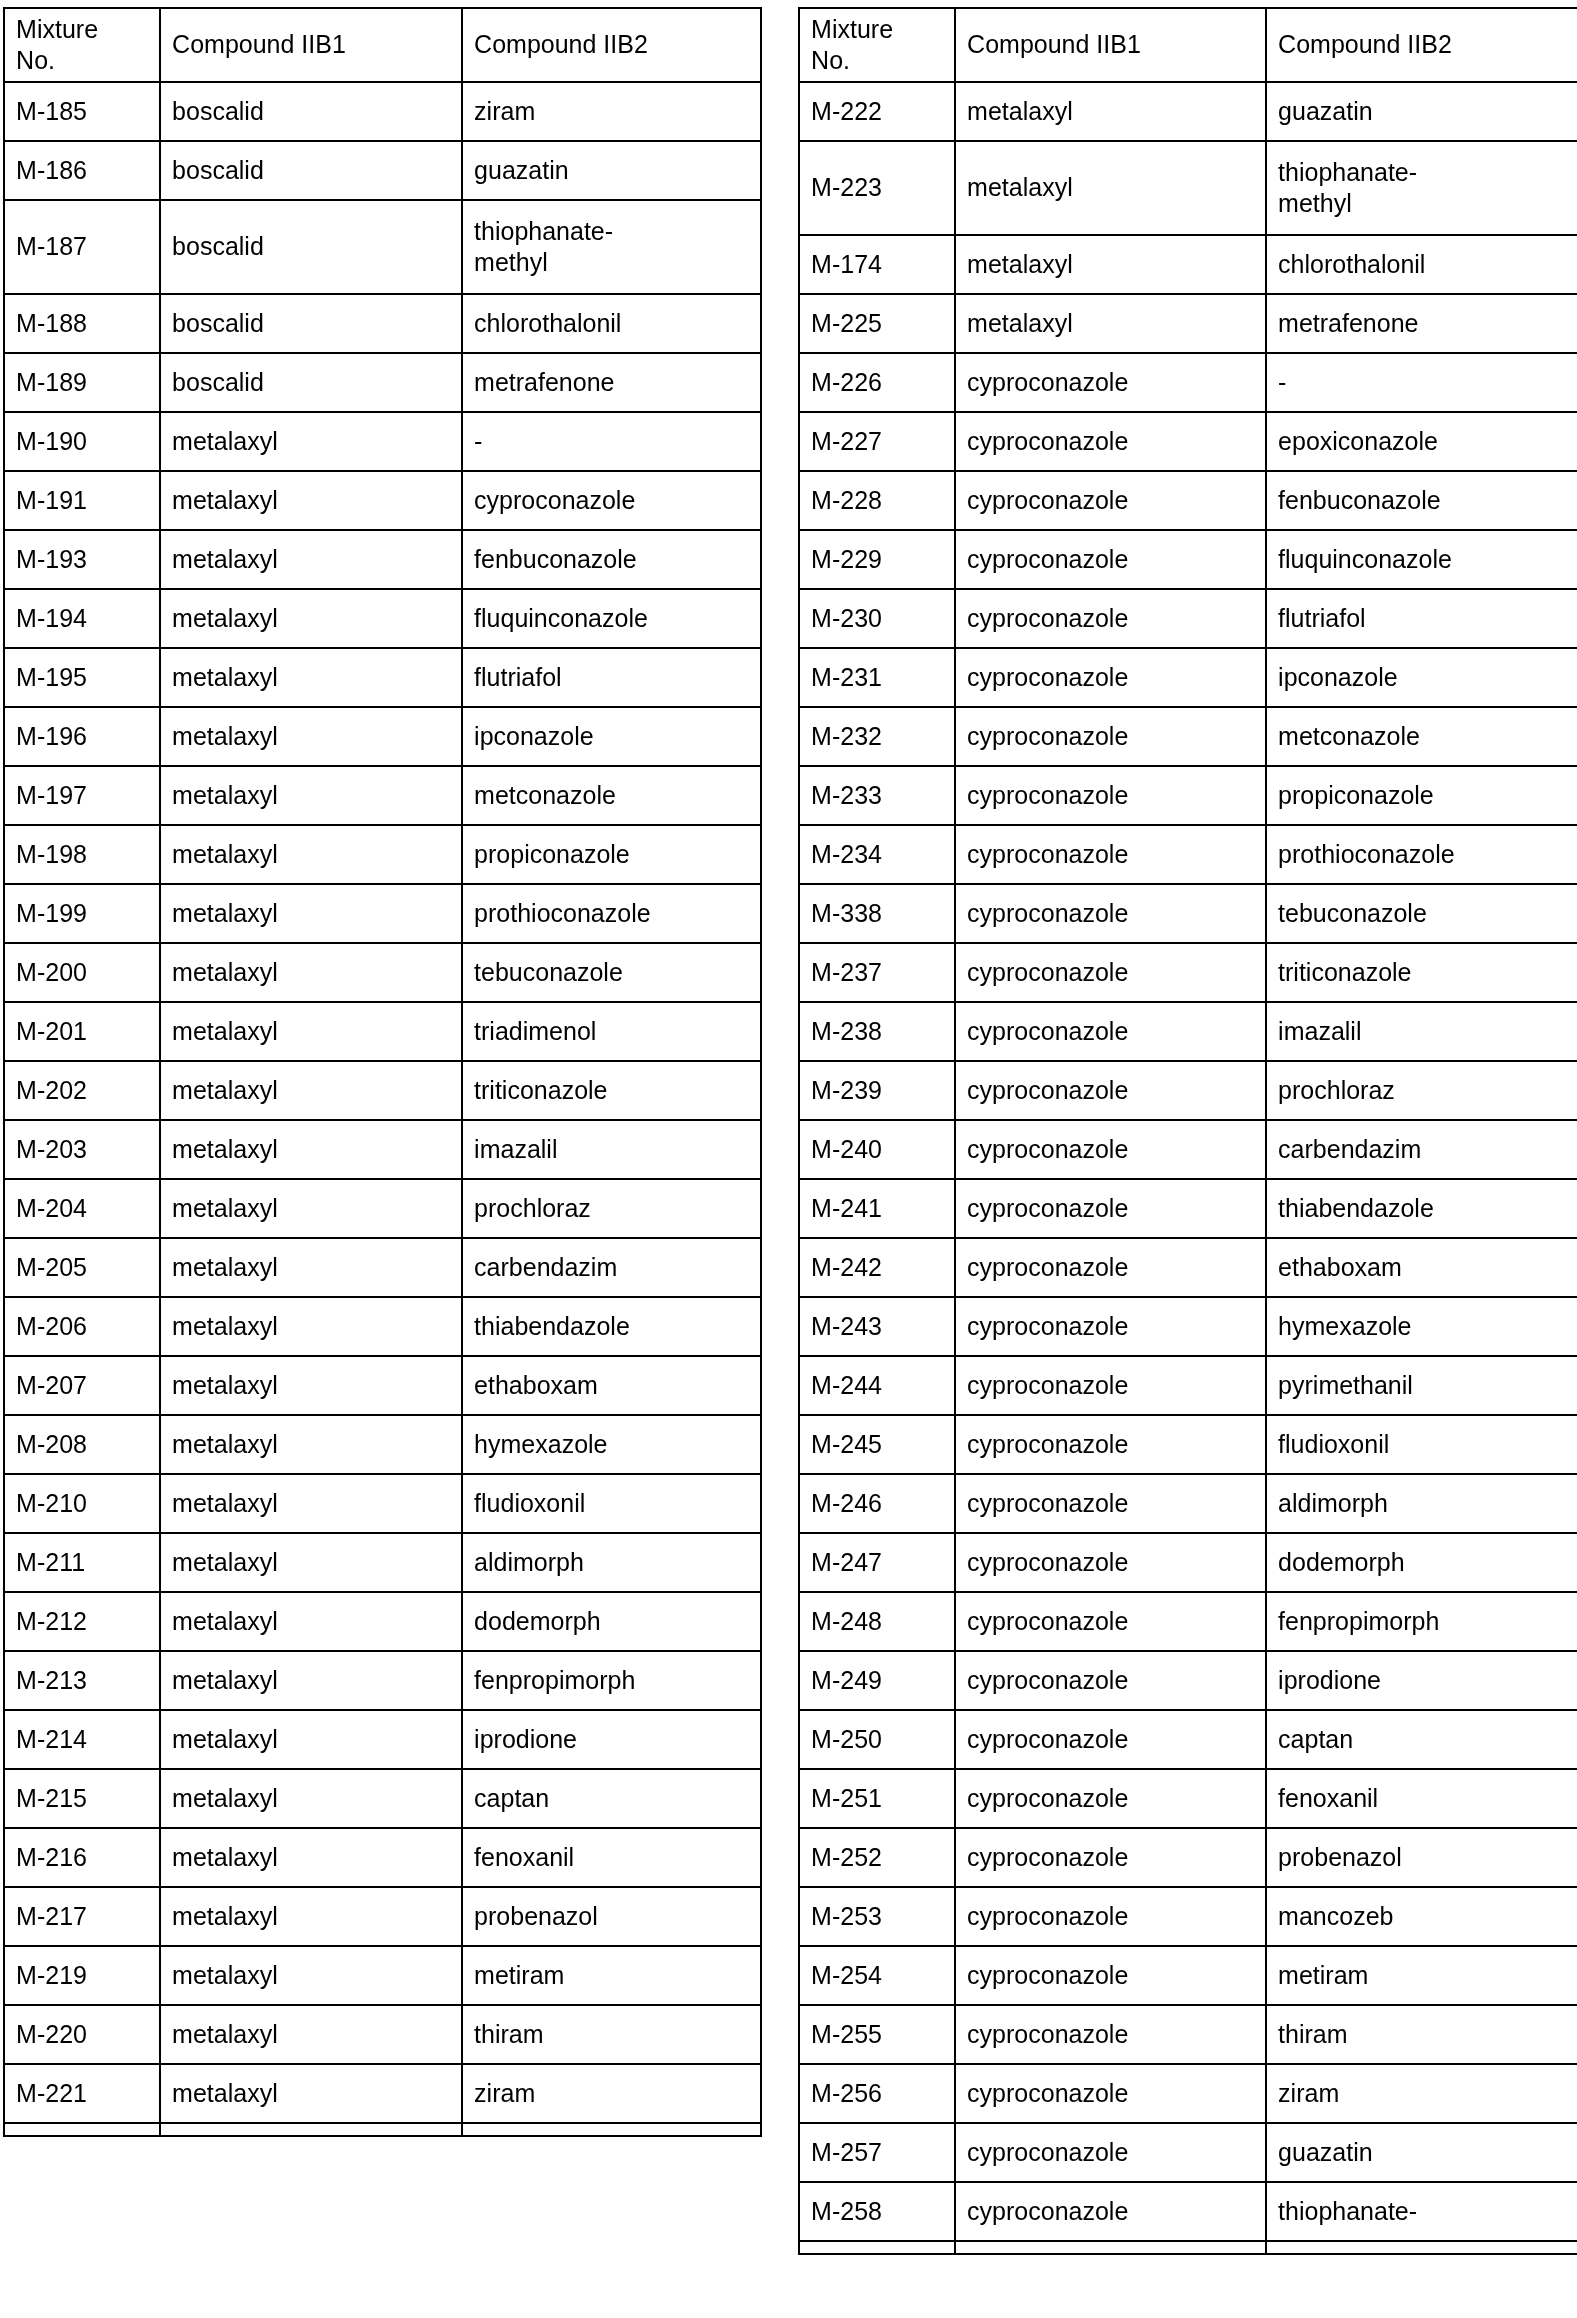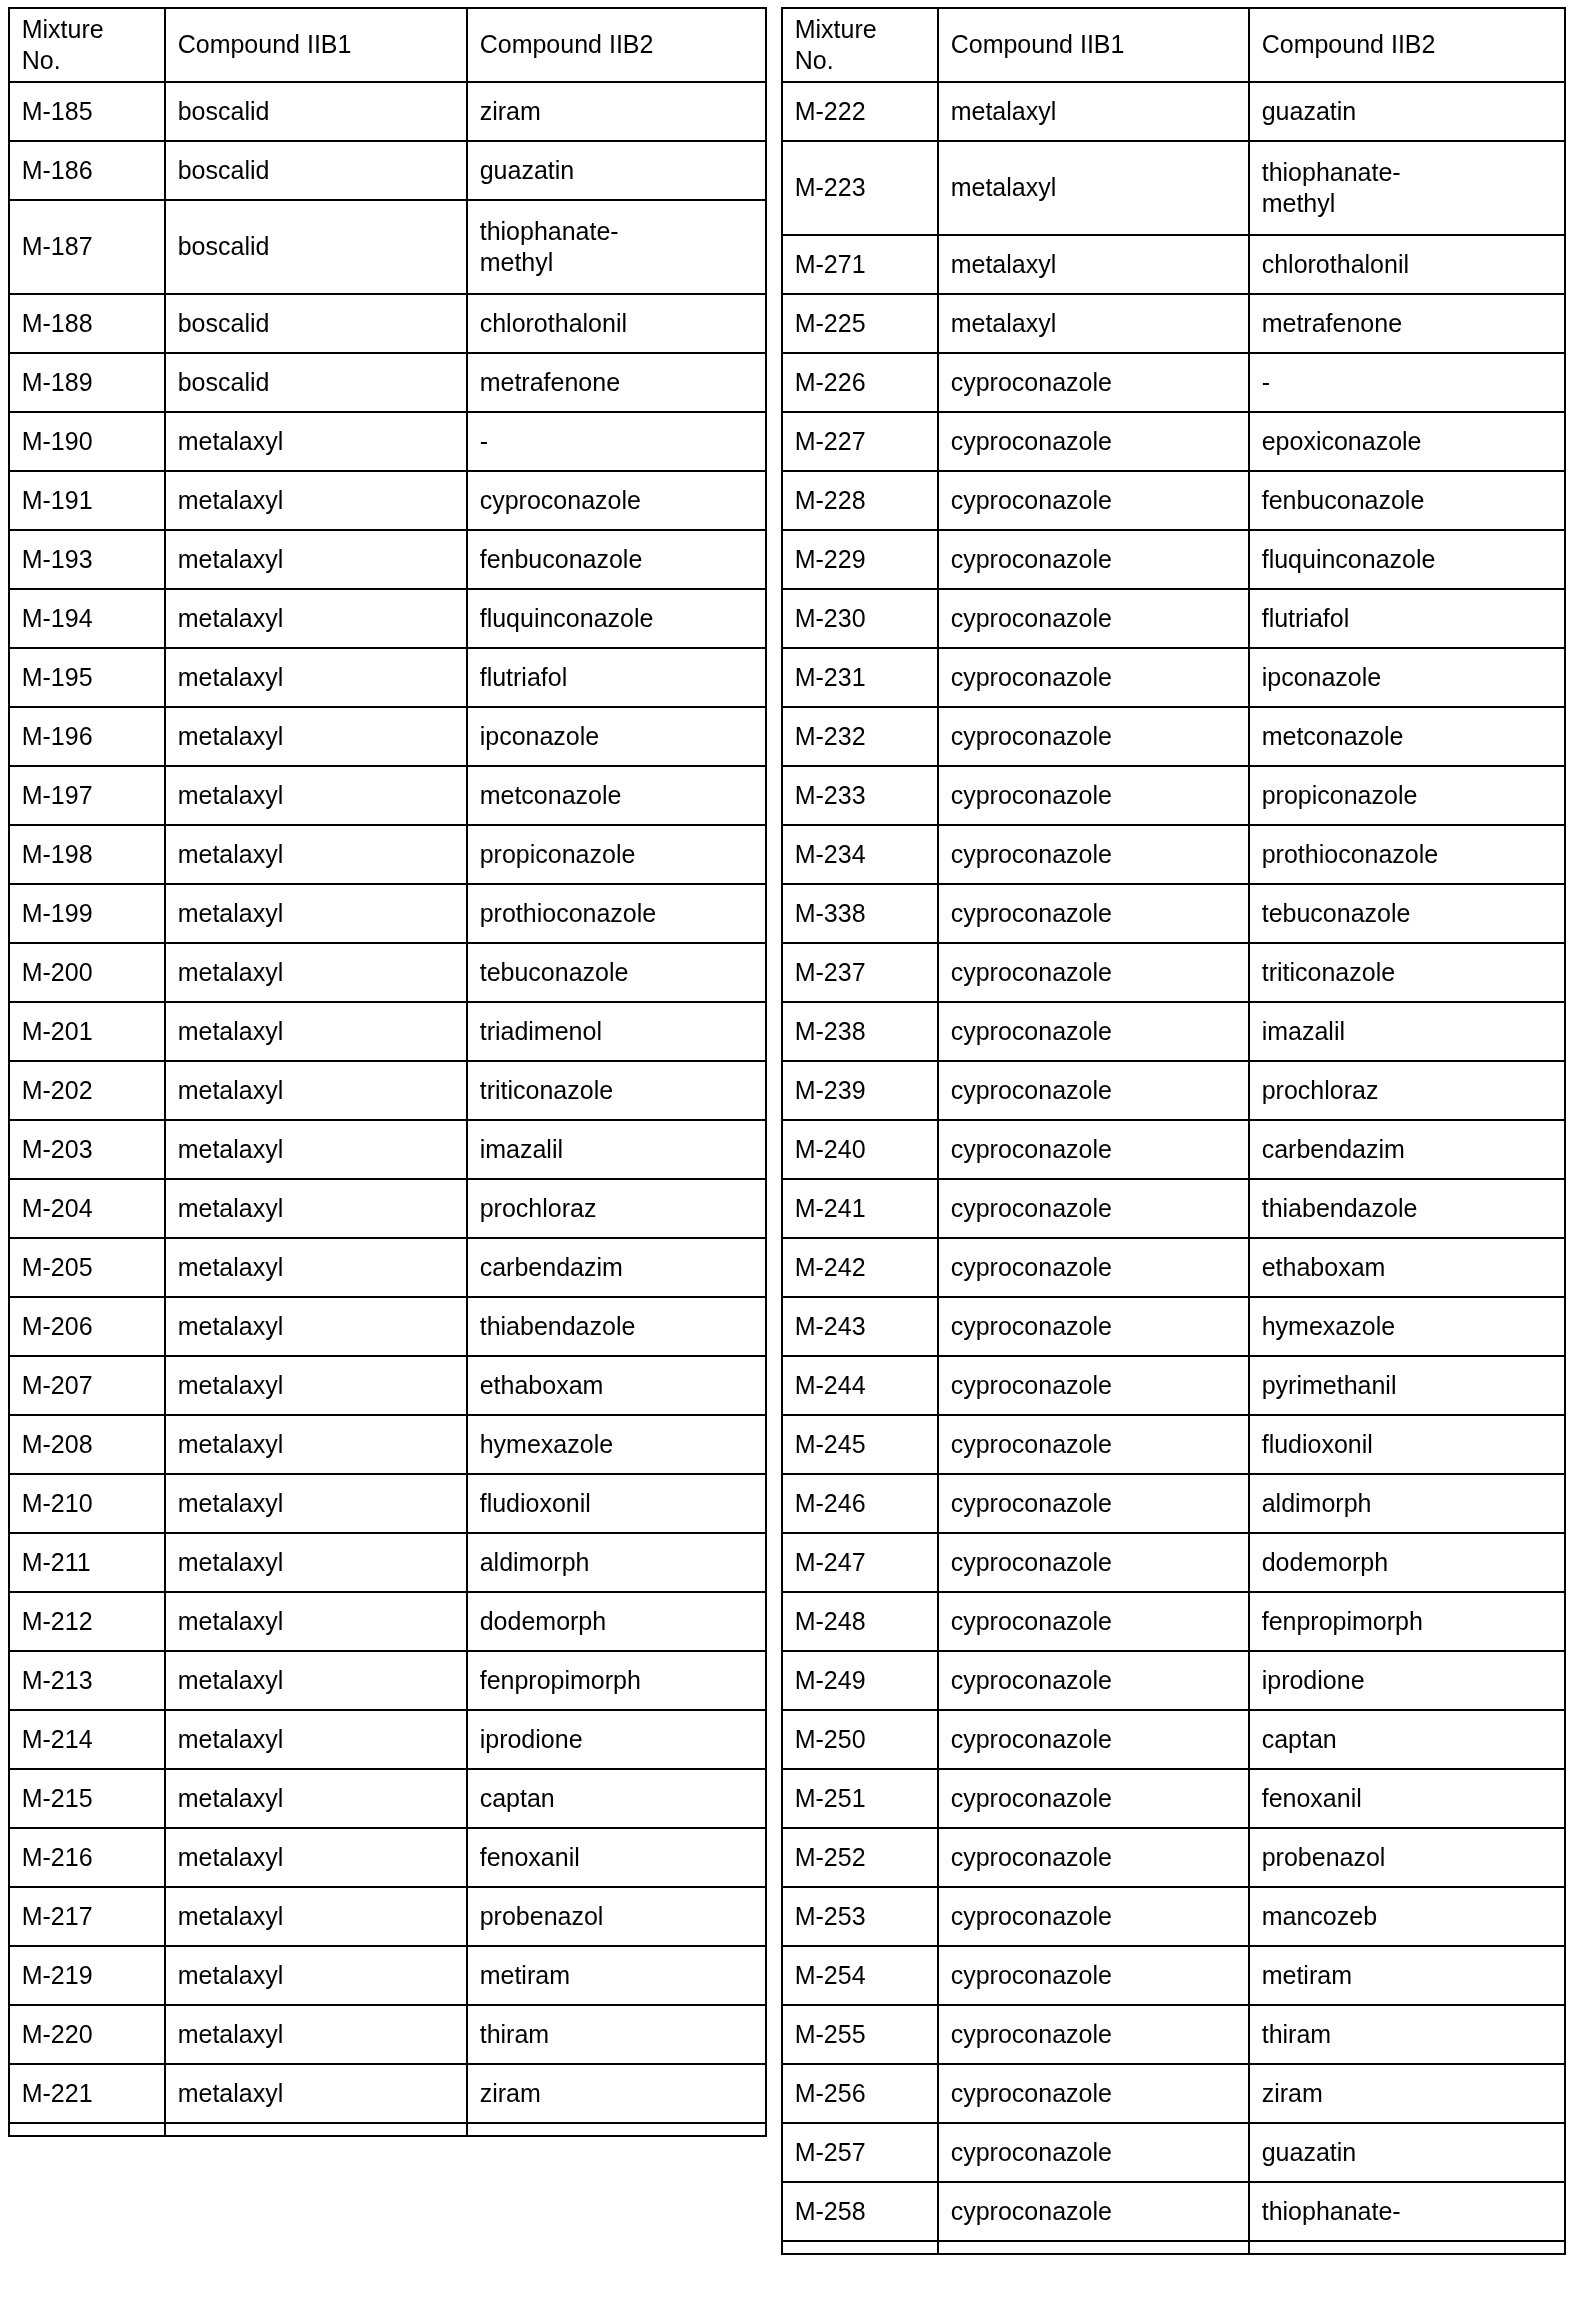--- a/index.html
+++ b/index.html
@@ -11,22 +11,23 @@
   body {
     width: 1577px;
     height: 2319px;
     overflow: hidden;
     font-family: "Liberation Sans", "DejaVu Sans", sans-serif;
     color: #000000;
   }
   .page {
     display: flex;
     align-items: flex-start;
-    gap: 14px;
+    gap: 36px;
     padding: 6.6px 0 0 8.2px;
+    justify-content: center;
   }
   table.mix-table {
     border-collapse: collapse;
     table-layout: fixed;
   }
   table.mix-table.left  { width: 758px; }
   table.mix-table.right { width: 782px; }
   table.mix-table.left  col.c1 { width: 156px; }
   table.mix-table.left  col.c2 { width: 302px; }
   table.mix-table.left  col.c3 { width: 299px; }
@@ -275,21 +276,21 @@
           <td>metalaxyl</td>
           <td>guazatin</td>
         </tr>
         <tr class="tall">
           <td>M-223</td>
           <td>metalaxyl</td>
           <td>thiophanate-
 methyl</td>
         </tr>
         <tr>
-          <td>M-271</td>
+          <td>M-174</td>
           <td>metalaxyl</td>
           <td>chlorothalonil</td>
         </tr>
         <tr>
           <td>M-225</td>
           <td>metalaxyl</td>
           <td>metrafenone</td>
         </tr>
         <tr>
           <td>M-226</td>

